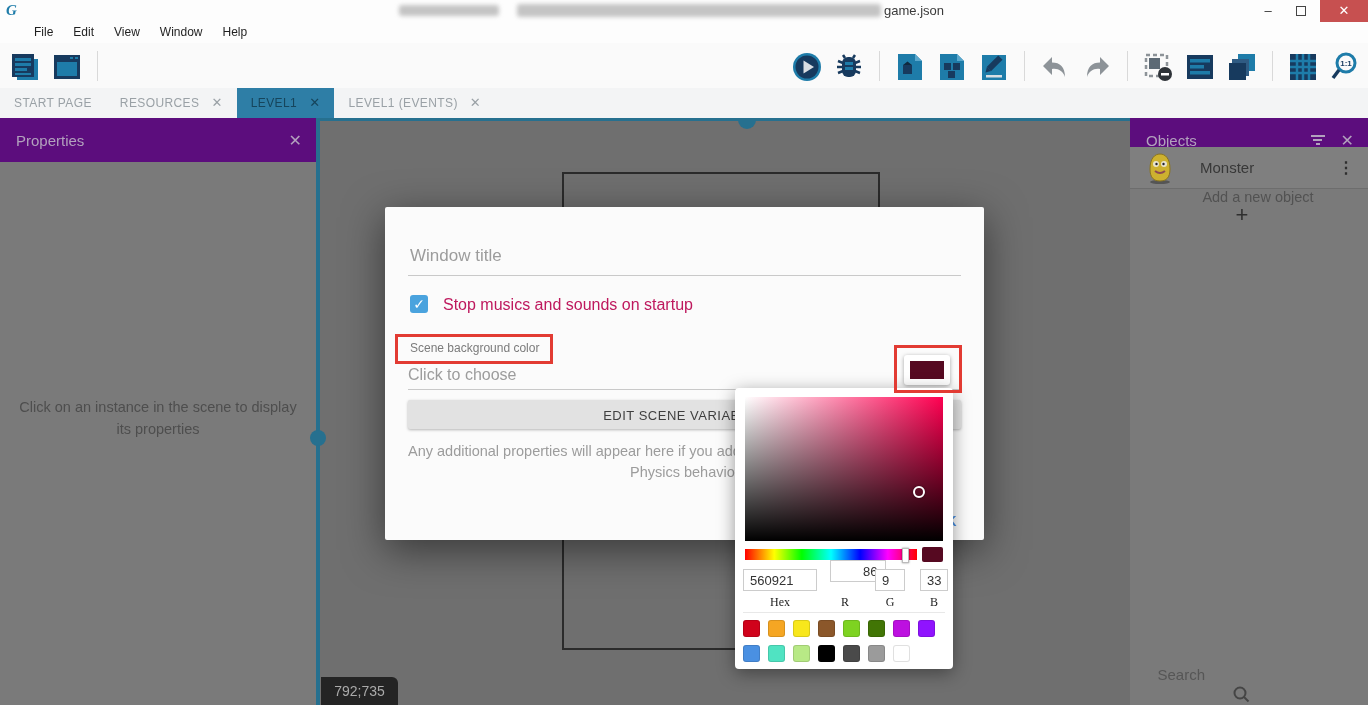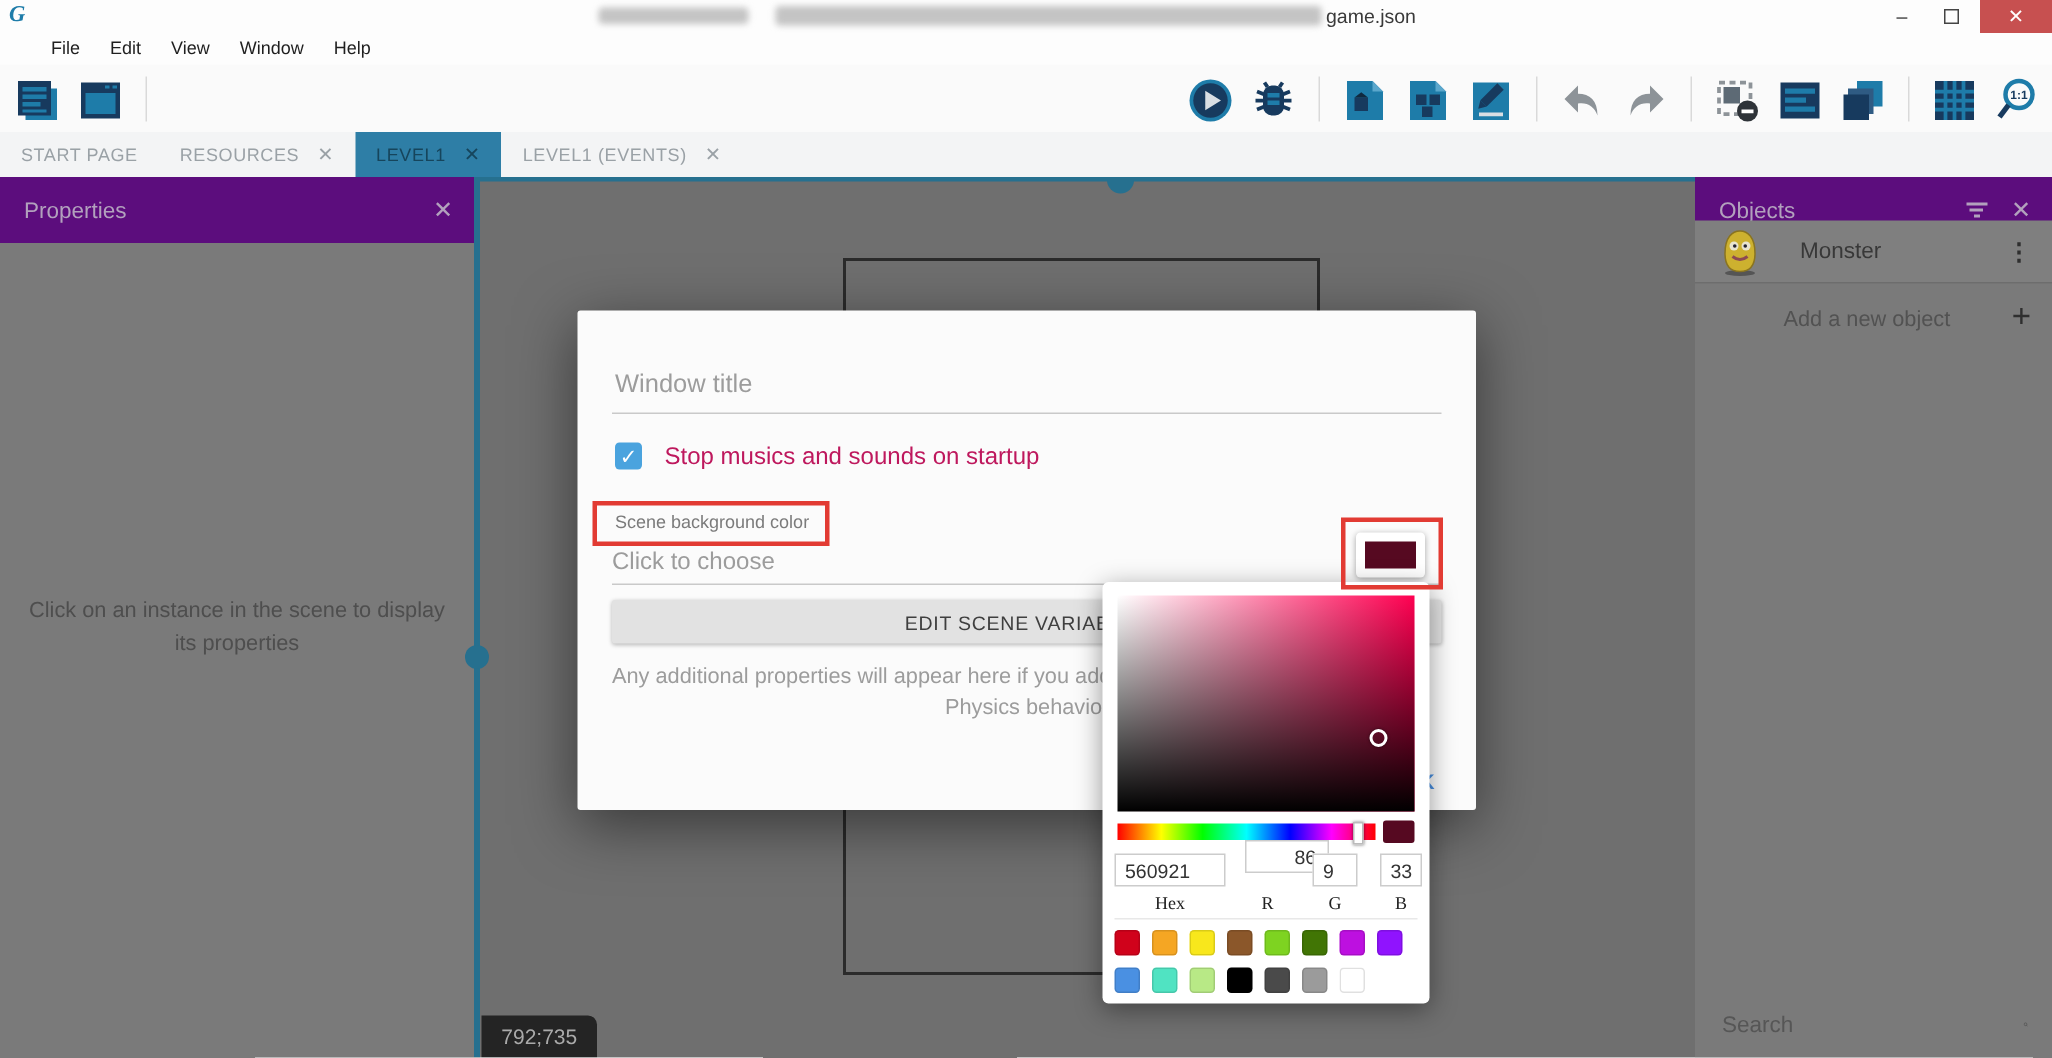--- a/index.html
+++ b/index.html
@@ -61,24 +61,24 @@
 
   
   #objects-panel{left:1130px;top:0;width:238px;height:587px;background:#7a7a7a;}
   .filter-icon{width:14px;height:10px;margin-right:16px;display:flex;flex-direction:column;align-items:center;gap:2px;}
   .filter-icon i{display:block;height:2px;background:#b2a1bd;}
   .filter-icon i:nth-child(1){width:14px;} .filter-icon i:nth-child(2){width:9px;} .filter-icon i:nth-child(3){width:4px;}
   #object-row{position:absolute;left:0;top:29px;width:238px;height:41px;background:#7f7f7f;border-bottom:1px solid #6d6d6d;display:flex;align-items:center;}
   #object-row .thumb{width:32px;height:32px;margin-left:14px;}
   #object-name{margin-left:24px;font-size:15px;color:#383838;flex:1;}
   #object-menu{margin-right:14px;color:#2e2e2e;font-size:16px;font-weight:bold;letter-spacing:0;}
-  #add-object-row{position:absolute;left:0;top:71px;width:238px;height:32px;display:flex;align-items:flex-end;}
+  #add-object-row{position:absolute;left:0;top:71px;width:238px;height:32px;display:flex;align-items:center;flex-direction:column;}
   #add-object-label{flex:1;text-align:center;font-size:14.5px;color:#525252;padding-left:18px;}
   #add-object-plus{margin-right:14px;font-size:22px;color:#2f2f2f;font-weight:300;line-height:20px;}
-  #search-row{position:absolute;left:0;top:545px;width:238px;height:40px;display:flex;align-items:center;}
+  #search-row{position:absolute;left:0;top:545px;width:238px;height:40px;display:flex;align-items:center;flex-direction:column;}
   #search-input{flex:1;margin-left:16px;background:transparent;border:none;outline:none;font-size:15px;color:#333;font-family:"Liberation Sans",sans-serif;}
   #search-input::placeholder{color:#565656;opacity:1;}
   #search-icon{margin-right:16px;}
 
   
   #dialog{left:385px;top:207px;width:599px;height:333px;background:#fbfbfb;border-radius:2px;
           box-shadow:0 10px 40px rgba(0,0,0,.5);z-index:40;}
   #window-title-input{left:23px;top:38px;width:553px;background:transparent;border:none;outline:none;
           font-size:17px;color:#555;font-family:"Liberation Sans",sans-serif;}
   #window-title-input::placeholder{color:#9c9c9c;opacity:1;}

